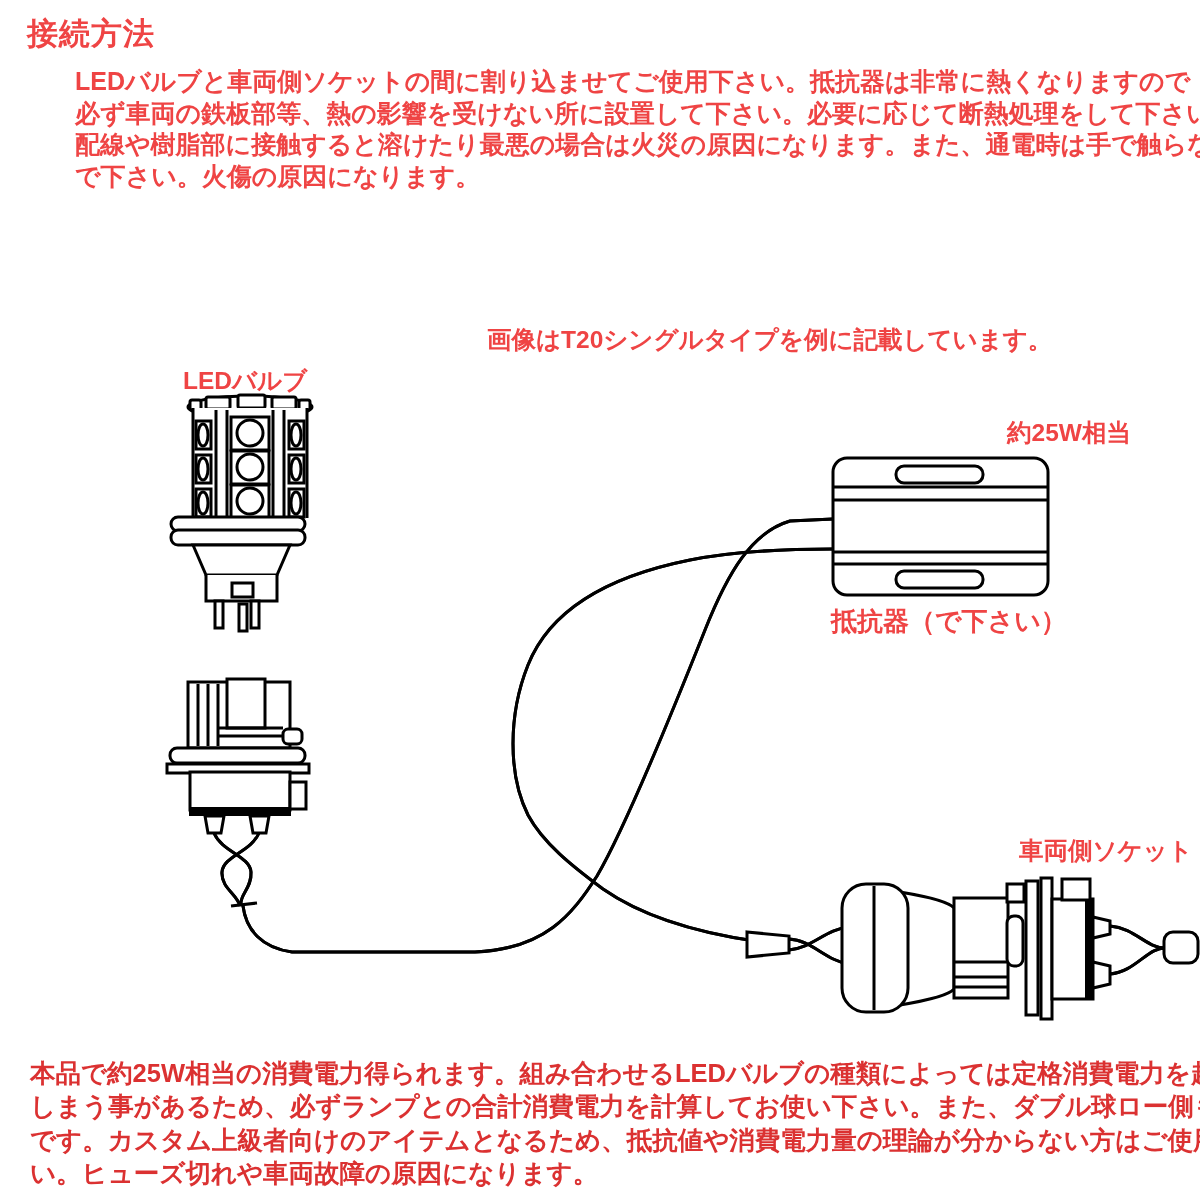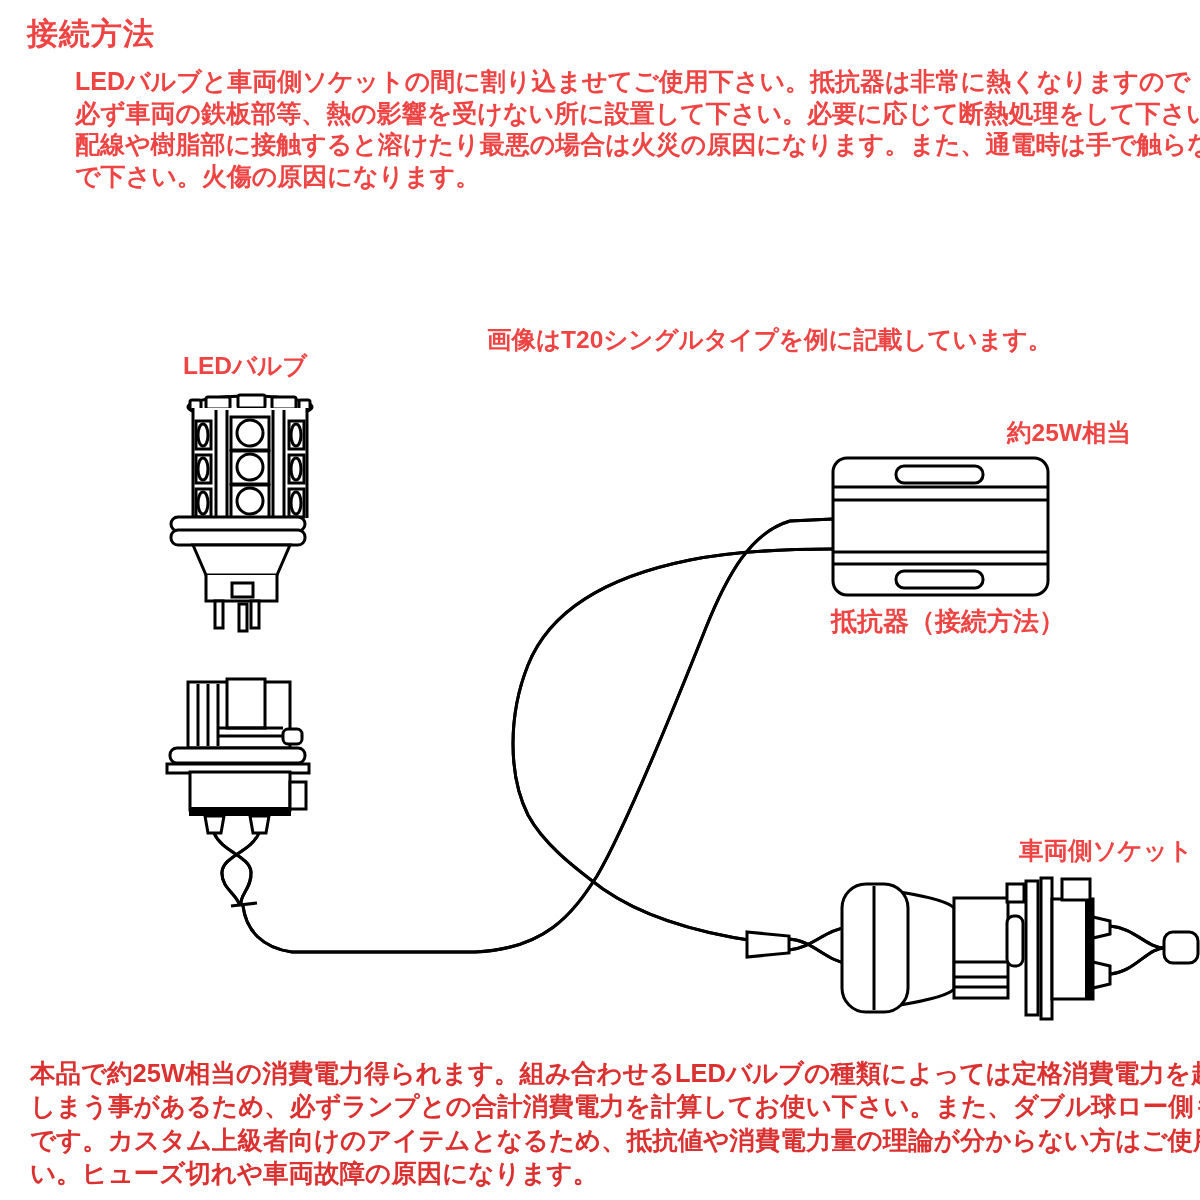--- a/index.html
+++ b/index.html
@@ -7,21 +7,21 @@
     width:1200px;height:1200px;position:relative;background:#ffffff;
     font-family:"Liberation Sans","DejaVu Sans",sans-serif;
     -webkit-font-smoothing:antialiased;
   }
   .abs{position:absolute;white-space:nowrap;}
   .jp{font-weight:700;color:#ef4444;}
   #heading{left:27px;top:13px;font-size:31px;letter-spacing:1px;}
   #intro{left:75px;top:66px;font-size:25px;line-height:31.6px;}
   #caption{left:470px;top:323px;font-size:24.5px;margin-left:17px;}
   .part-label{font-size:24.5px;}
-  #label-led{left:183px;top:349px;}
+  #label-led{left:183px;top:364px;}
   #label-watt{left:1007px;top:416px;}
   #label-resistor{left:831px;top:604px;font-size:26px;}
   #label-socket{left:1019px;top:834px;}
   #warning{left:30px;top:1057px;font-size:25.5px;line-height:33.4px;font-weight:700;}
   svg{position:absolute;left:0;top:0;}
   .ln{stroke:#000;stroke-width:3;fill:none;}
   .wh{fill:#fff;stroke:#000;stroke-width:3;}
   .bk{fill:#000;stroke:none;}
 </style>
 </head>
@@ -175,21 +175,21 @@
   <div>LEDバルブと車両側ソケットの間に割り込ませてご使用下さい。抵抗器は非常に熱くなりますので</div>
   <div>必ず車両の鉄板部等、熱の影響を受けない所に設置して下さい。必要に応じて断熱処理をして下さい。</div>
   <div>配線や樹脂部に接触すると溶けたり最悪の場合は火災の原因になります。また、通電時は手で触らない</div>
   <div>で下さい。火傷の原因になります。</div>
 </div>
 
 <div class="abs jp" id="caption">画像はT20シングルタイプを例に記載しています。</div>
 
 <div class="abs jp part-label" id="label-led">LEDバルブ</div>
 <div class="abs jp part-label" id="label-watt">約25W相当</div>
-<div class="abs jp part-label" id="label-resistor">抵抗器（接続方法）</div>
+<div class="abs jp part-label" id="label-resistor">抵抗器（で下さい）</div>
 <div class="abs jp part-label" id="label-socket">車両側ソケット</div>
 
 <div class="abs" id="warning" style="color: rgb(219, 49, 49);">
   <div>本品で約25W相当の消費電力得られます。組み合わせるLEDバルブの種類によっては定格消費電力を超えて</div>
   <div>しまう事があるため、必ずランプとの合計消費電力を計算してお使い下さい。また、ダブル球ロー側も25W相当</div>
   <div>です。カスタム上級者向けのアイテムとなるため、抵抗値や消費電力量の理論が分からない方はご使用をお控え下さ</div>
   <div>い。ヒューズ切れや車両故障の原因になります。</div>
 </div>
 
 </body></html>

